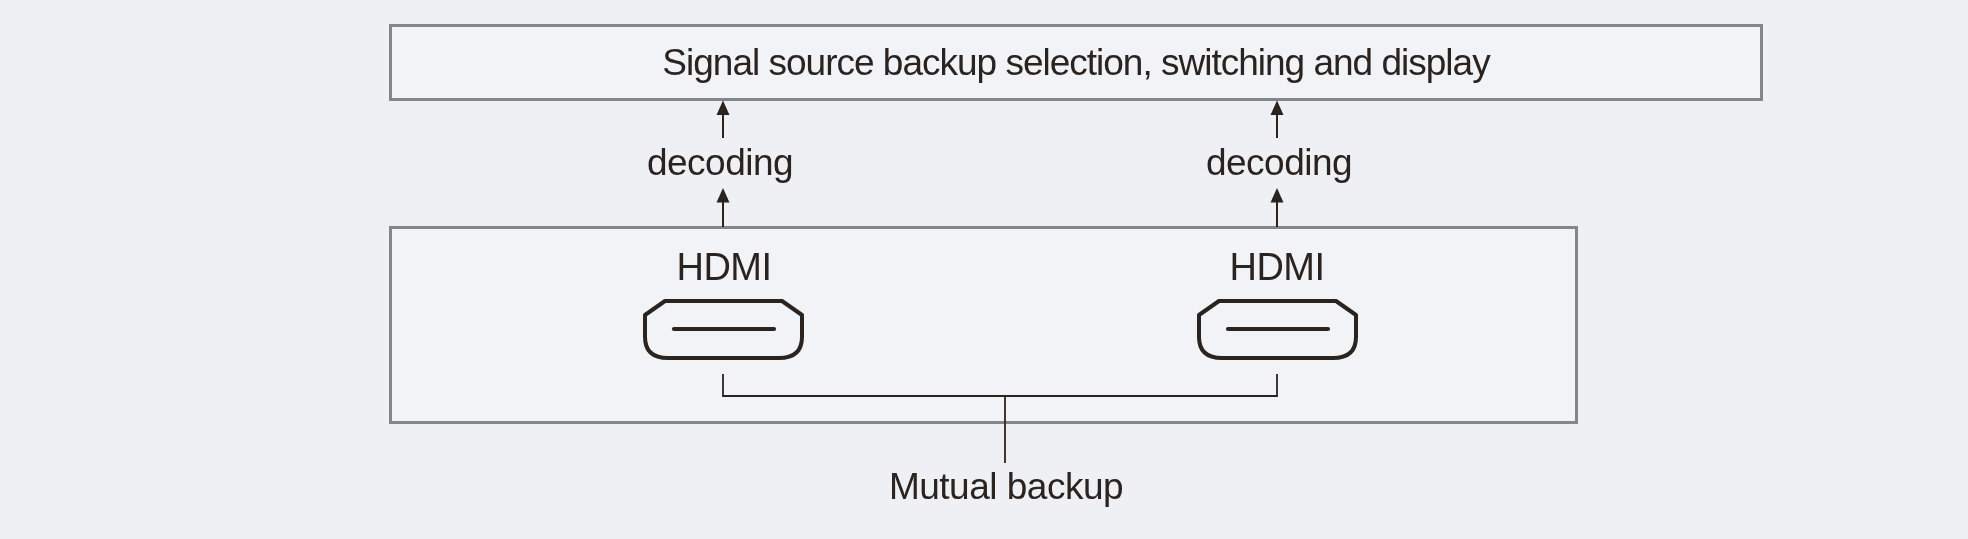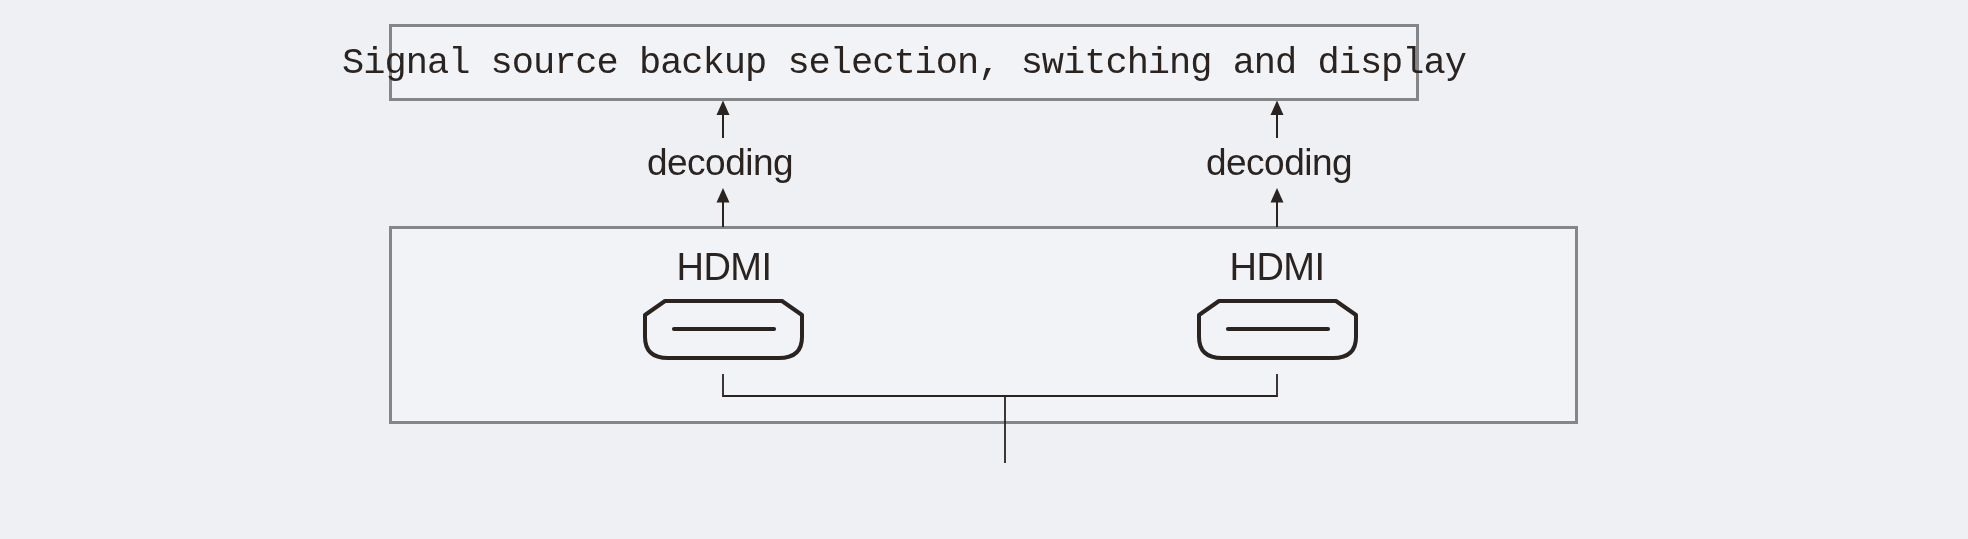--- a/index.html
+++ b/index.html
@@ -22,22 +22,22 @@
     height: 539px;
     background: var(--background);
   }
   .box {
     position: absolute;
     border: 3px solid var(--box-border);
     background: var(--box-fill);
   }
   .top-box {
     left: 389px; top: 24px;
-    width: 1030px; height: 77px;
-    display: flex; align-items: center; justify-content: center; font-family: Liberation Mono, monospace;
+    width: 1374px; height: 77px;
+    display: flex; align-items: center; justify-content: center;
   }
   .title-text {
     font-size: 37px;
     letter-spacing: -1px;
     color: var(--ink);
     white-space: nowrap;
   }
   .bottom-box {
     left: 389px; top: 226px;
     width: 1189px; height: 198px;
@@ -120,14 +120,15 @@
 
     <g>
       <line class="flow-line" x1="1277" y1="200" x2="1277" y2="227"></line>
       <polygon class="flow-head" points="1270.5,202.5 1277,188 1283.5,202.5"></polygon>
     </g>
 
     <path class="bracket-line" d="M 723 374 V 396 H 1277 V 374"></path>
     <line class="bracket-line" x1="1005" y1="396" x2="1005" y2="463"></line>
   </svg>
 
+  <div class="diagram-label mutual-backup">Mutual backup</div>
 
 </div>
 
 </body></html>

